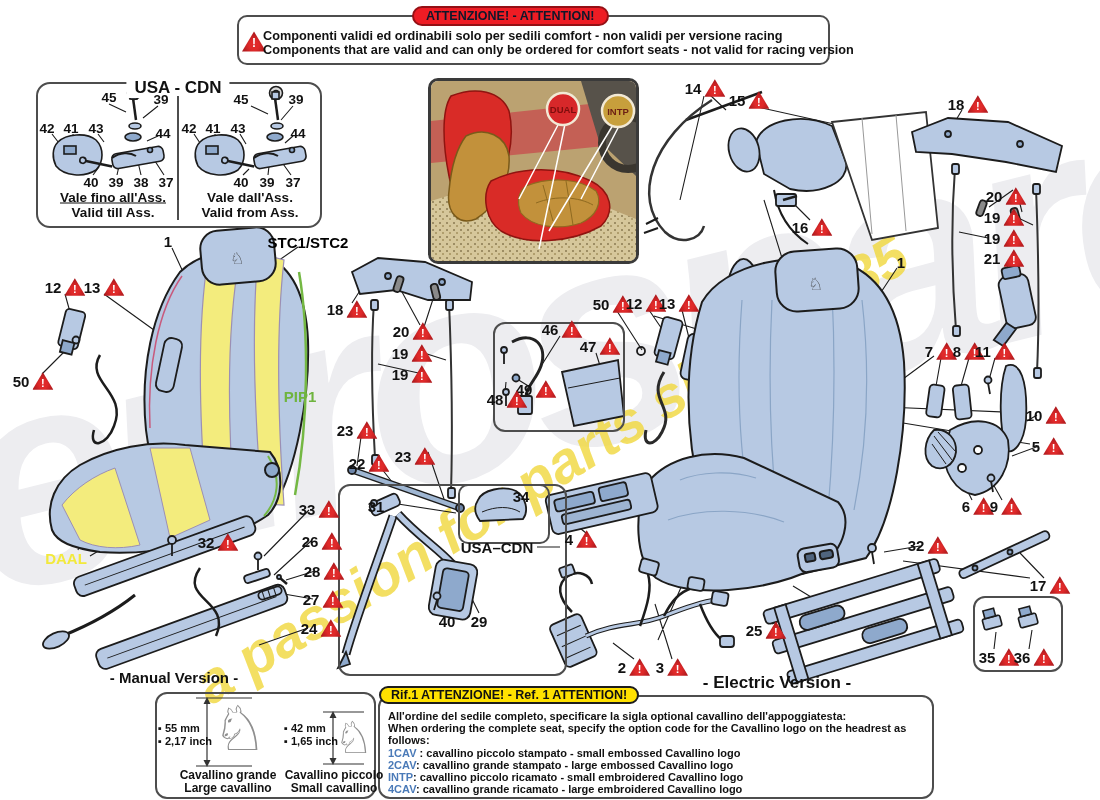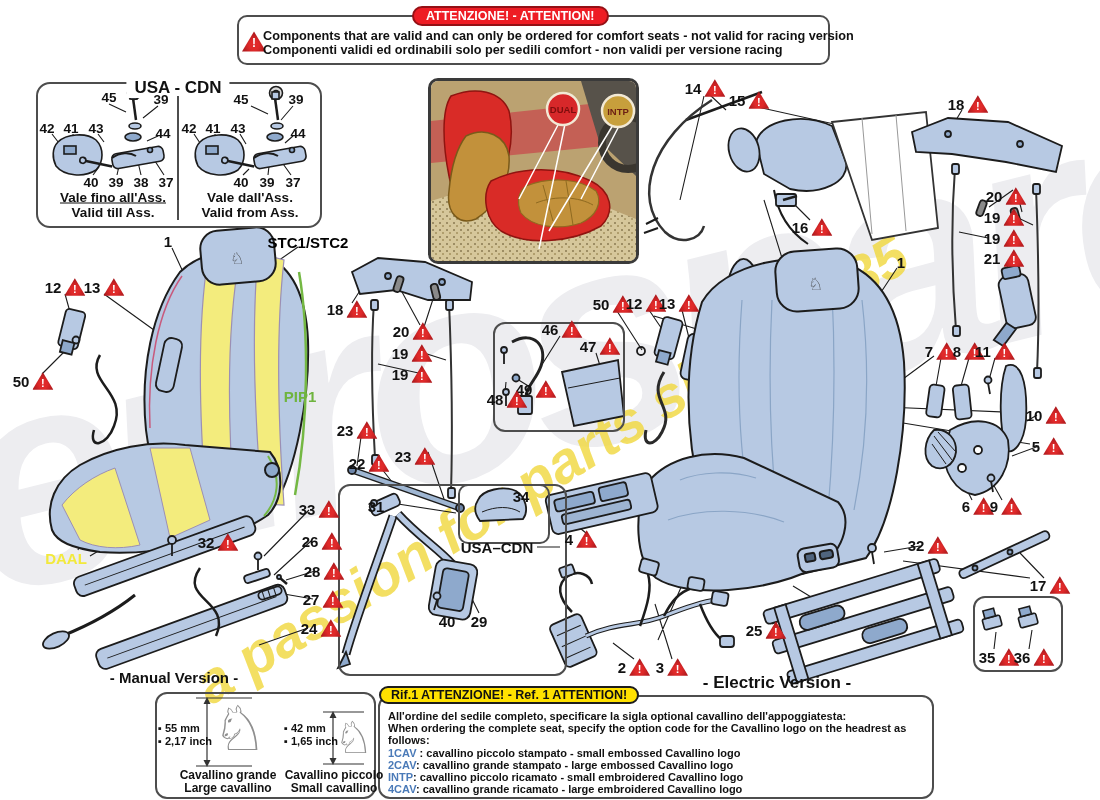--- a/index.html
+++ b/index.html
@@ -16,21 +16,21 @@
   #callout-layer,#usa-number-layer{position:absolute;inset:0;z-index:4;pointer-events:none;}
   .co{position:absolute;transform:translate(-50%,-50%);display:flex;align-items:center;gap:3px;}
   .co-n{font:bold 15px "Liberation Sans",sans-serif;color:#111;}
   .tri{width:21px;height:18px;flex:0 0 auto;
        background:radial-gradient(circle at 50% 68%, #e02a2a 25%, #8e0e14 90%);
        clip-path:polygon(50% 2%,100% 98%,0 98%);
        color:#fff;font:bold 11px/22px "Liberation Sans",sans-serif;text-align:center;}
   .usa-n{position:absolute;transform:translate(-50%,-50%);font:bold 13.5px "Liberation Sans",sans-serif;color:#111;text-align:center;}
   
   .att-pill{position:absolute;left:412px;top:6px;z-index:3;background:#ee1c24;border:2px solid #951015;
-            border-radius:11px;color:#ffffff;font:bold 12.5px/14px "Liberation Sans",sans-serif;padding:1px 12px;}
+            border-radius:11px;color:#0f172a;font:bold 12.5px/14px "Liberation Sans",sans-serif;padding:1px 12px;}
   .att-lines{position:absolute;left:263px;top:29px;z-index:3;font:bold 12.7px/14px "Liberation Sans",sans-serif;color:#111;}
   .att-tri{position:absolute;left:242px;top:31px;z-index:3;width:24px;height:21px;
            background:radial-gradient(circle at 50% 68%, #e02a2a 25%, #8e0e14 90%);
            clip-path:polygon(50% 2%,100% 98%,0 98%);color:#fff;font:bold 12px/25px "Liberation Sans",sans-serif;text-align:center;}
   
   .usa-title{position:absolute;left:178px;top:88px;transform:translate(-50%,-50%);z-index:3;
              background:#fff;padding:0 8px;font:bold 17px "Liberation Sans",sans-serif;color:#111;white-space:nowrap;}
   .usa-div{position:absolute;left:177px;top:96px;width:2px;height:124px;background:#4d4d4d;z-index:3;}
   .usa-cap{position:absolute;transform:translate(-50%,-50%);z-index:3;font:bold 13.5px "Liberation Sans",sans-serif;color:#111;white-space:nowrap;}
   
@@ -357,22 +357,22 @@
       <path d="M333,711 l-3.5,7 h7 Z M333,765 l-3.5,-7 h7 Z" stroke="none"></path>
       <line x1="323" y1="712" x2="364" y2="712"></line>
         <line x1="323" y1="764" x2="364" y2="764"></line>
     </g>
   </svg>
 
   <div class="box" style="left:237px;top:15px;width:589px;height:46px;border-radius:10px;"></div>
   <div class="att-pill">ATTENZIONE! - ATTENTION!</div>
   <div class="att-tri">!</div>
   <div class="att-lines">
+    <div>Componenti validi ed ordinabili solo per sedili comfort - non validi per versione racing</div>
     <div>Components that are valid and can only be ordered for comfort seats - not valid for racing version</div>
-    <div>Componenti validi ed ordinabili solo per sedili comfort - non validi per versione racing</div>
   </div>
 
   <div class="box" style="left:36px;top:82px;width:282px;height:142px;border-radius:14px;"></div>
   <div class="usa-title">USA - CDN</div>
   <div class="usa-div"></div>
   <div class="usa-cap" style="left:113px;top:197px;text-decoration:underline;">Vale fino all'Ass.</div>
   <div class="usa-cap" style="left:113px;top:212px;">Valid till Ass.</div>
   <div class="usa-cap" style="left:250px;top:197px;">Vale dall'Ass.</div>
   <div class="usa-cap" style="left:250px;top:212px;">Valid from Ass.</div>
 

